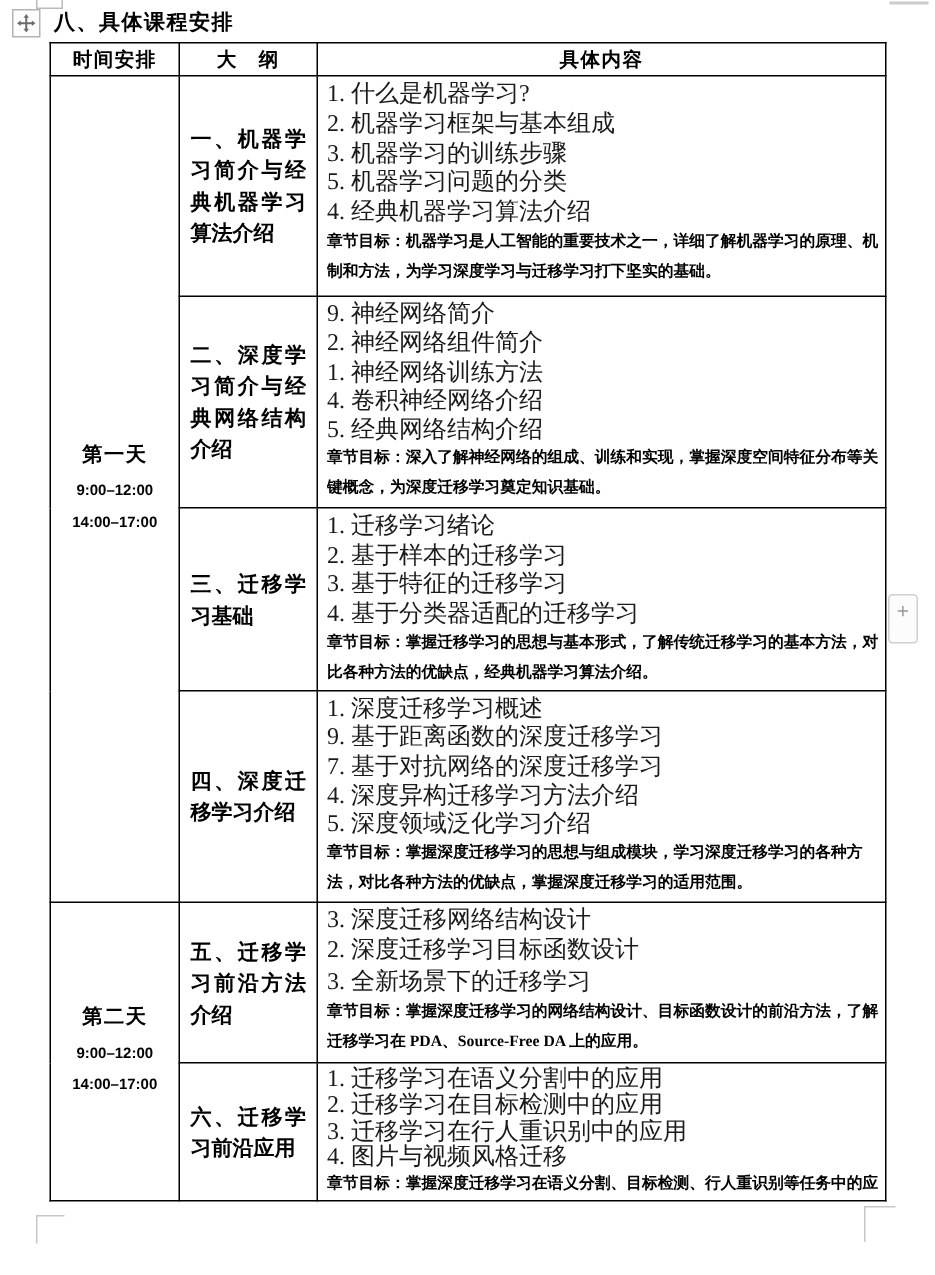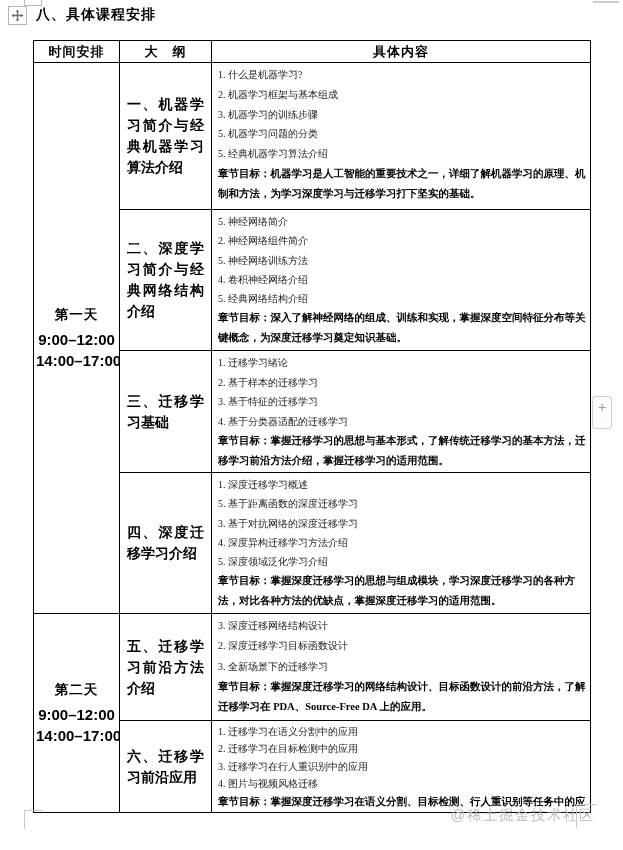--- a/index.html
+++ b/index.html
@@ -18,52 +18,52 @@
   .move-handle {
     position:absolute; left:8px; top:6px; width:19px; height:19px;
     border:1px solid #b3b3b3; background:#fdfdfd; box-sizing:border-box;
     display:flex; align-items:center; justify-content:center; cursor:move;
   }
   .move-handle svg { width:13px; height:13px; display:block; }
 
   
   table.course {
     position:absolute; left:33px; top:28px;
-    border-collapse:collapse; table-layout:fixed; width:557px;margin-top:12px;
+    border-collapse:collapse; table-layout:fixed; width:557px;
   }
   table.course th, table.course td {
     border:1px solid #000; box-sizing:border-box; overflow:hidden;
   }
   col.c-time { width:86px; }
   col.c-outline { width:92px; }
   col.c-content { width:379px; }
 
   tr.hdr th { height:22px; font-size:13px; font-weight:bold; text-align:center; padding:0; letter-spacing:1px; }
   tr.r1 { height:147px; } tr.r2 { height:141px; } tr.r3 { height:122px; }
   tr.r4 { height:141px; } tr.r5 { height:107px; } tr.r6 { height:92px; }
 
   td.day-cell { text-align:center; vertical-align:middle; font-weight:bold; padding:4px 2px; }
   .day-label { font-size:13.5px; margin-bottom:5px; letter-spacing:1px; }
-  .day-time  { font-size:15px; line-height:21px; white-space:nowrap; }
+  .day-time  { font-size:10px; line-height:21px; white-space:nowrap; }
 
   td.outline-cell {
     font-weight:bold; font-size:14px; line-height:21px;
     vertical-align:middle; padding:0 7px;
     text-align:justify; text-justify:inter-ideograph;
   }
 
   td.content-cell { vertical-align:top; padding:2px 4px 0 6px; }
   .cellwrap { overflow:hidden; }
   tr.r1 .cellwrap { line-height:19.8px; max-height:143px; }
   tr.r2 .cellwrap { line-height:19.3px; max-height:137px; }
   tr.r3 .cellwrap { line-height:19.6px; max-height:118px; }
   tr.r4 .cellwrap { line-height:19.3px; max-height:137px; }
   tr.r5 .cellwrap { line-height:20.3px; max-height:103px; }
   tr.r6 .cellwrap { line-height:17.4px; max-height:88px; }
-  .item { font-size:10px; color:#1a1a1a; font-family:"Liberation Serif", serif; }
+  .item { font-size:16px; color:#1a1a1a; font-family:"Liberation Serif", serif; }
   .goal { font-size:10.5px; font-weight:bold; color:#000; font-family:Liberation Serif, serif; }
 
   
   .plus-button {
     position:absolute; left:592px; top:396px; width:20px; height:33px;
     border:1px solid #cfcfcf; border-radius:3px; background:#fcfcfc;
     color:#9a9a9a; font-size:14px; line-height:20px; text-align:center;
     box-sizing:border-box; cursor:pointer;
   }
 
@@ -118,60 +118,60 @@
         <div class="day-time">9:00–12:00</div>
         <div class="day-time">14:00–17:00</div>
       </td>
       <td class="outline-cell">一、机器学习简介与经典机器学习算法介绍</td>
       <td class="content-cell">
         <div class="cellwrap">
           <div class="item">1. 什么是机器学习?</div>
           <div class="item">2. 机器学习框架与基本组成</div>
           <div class="item">3. 机器学习的训练步骤</div>
           <div class="item">5. 机器学习问题的分类</div>
-          <div class="item">5. 经典机器学习算法介绍</div>
+          <div class="item">4. 经典机器学习算法介绍</div>
           <div class="goal">章节目标：机器学习是人工智能的重要技术之一，详细了解机器学习的原理、机制和方法，为学习深度学习与迁移学习打下坚实的基础。</div>
         </div>
       </td>
     </tr>
 
     <tr class="r2">
       <td class="outline-cell">二、深度学习简介与经典网络结构介绍</td>
       <td class="content-cell">
         <div class="cellwrap">
-          <div class="item">5. 神经网络简介</div>
+          <div class="item">9. 神经网络简介</div>
           <div class="item">2. 神经网络组件简介</div>
-          <div class="item">5. 神经网络训练方法</div>
+          <div class="item">1. 神经网络训练方法</div>
           <div class="item">4. 卷积神经网络介绍</div>
           <div class="item">5. 经典网络结构介绍</div>
           <div class="goal">章节目标：深入了解神经网络的组成、训练和实现，掌握深度空间特征分布等关键概念，为深度迁移学习奠定知识基础。</div>
         </div>
       </td>
     </tr>
 
     <tr class="r3">
       <td class="outline-cell">三、迁移学习基础</td>
       <td class="content-cell">
         <div class="cellwrap">
           <div class="item">1. 迁移学习绪论</div>
           <div class="item">2. 基于样本的迁移学习</div>
           <div class="item">3. 基于特征的迁移学习</div>
           <div class="item">4. 基于分类器适配的迁移学习</div>
-          <div class="goal">章节目标：掌握迁移学习的思想与基本形式，了解传统迁移学习的基本方法，迁移学习前沿方法介绍，掌握迁移学习的适用范围。</div>
+          <div class="goal">章节目标：掌握迁移学习的思想与基本形式，了解传统迁移学习的基本方法，对比各种方法的优缺点，经典机器学习算法介绍。</div>
         </div>
       </td>
     </tr>
 
     <tr class="r4">
       <td class="outline-cell">四、深度迁移学习介绍</td>
       <td class="content-cell">
         <div class="cellwrap">
           <div class="item">1. 深度迁移学习概述</div>
-          <div class="item">5. 基于距离函数的深度迁移学习</div>
-          <div class="item">3. 基于对抗网络的深度迁移学习</div>
+          <div class="item">9. 基于距离函数的深度迁移学习</div>
+          <div class="item">7. 基于对抗网络的深度迁移学习</div>
           <div class="item">4. 深度异构迁移学习方法介绍</div>
           <div class="item">5. 深度领域泛化学习介绍</div>
           <div class="goal">章节目标：掌握深度迁移学习的思想与组成模块，学习深度迁移学习的各种方法，对比各种方法的优缺点，掌握深度迁移学习的适用范围。</div>
         </div>
       </td>
     </tr>
 
     <tr class="r5">
       <td class="day-cell" rowspan="2">
         <div class="day-label">第二天</div>
@@ -204,15 +204,14 @@
   </tbody>
     </table>
 
   <div class="plus-button">+</div>
 
   <div class="mark mark-bl-h"></div>
   <div class="mark mark-bl-v"></div>
   <div class="mark mark-br-h"></div>
   <div class="mark mark-br-v"></div>
 
-  <div class="watermark">@稀土掘金技术社区</div>
 
 </div>
 
 </body></html>

